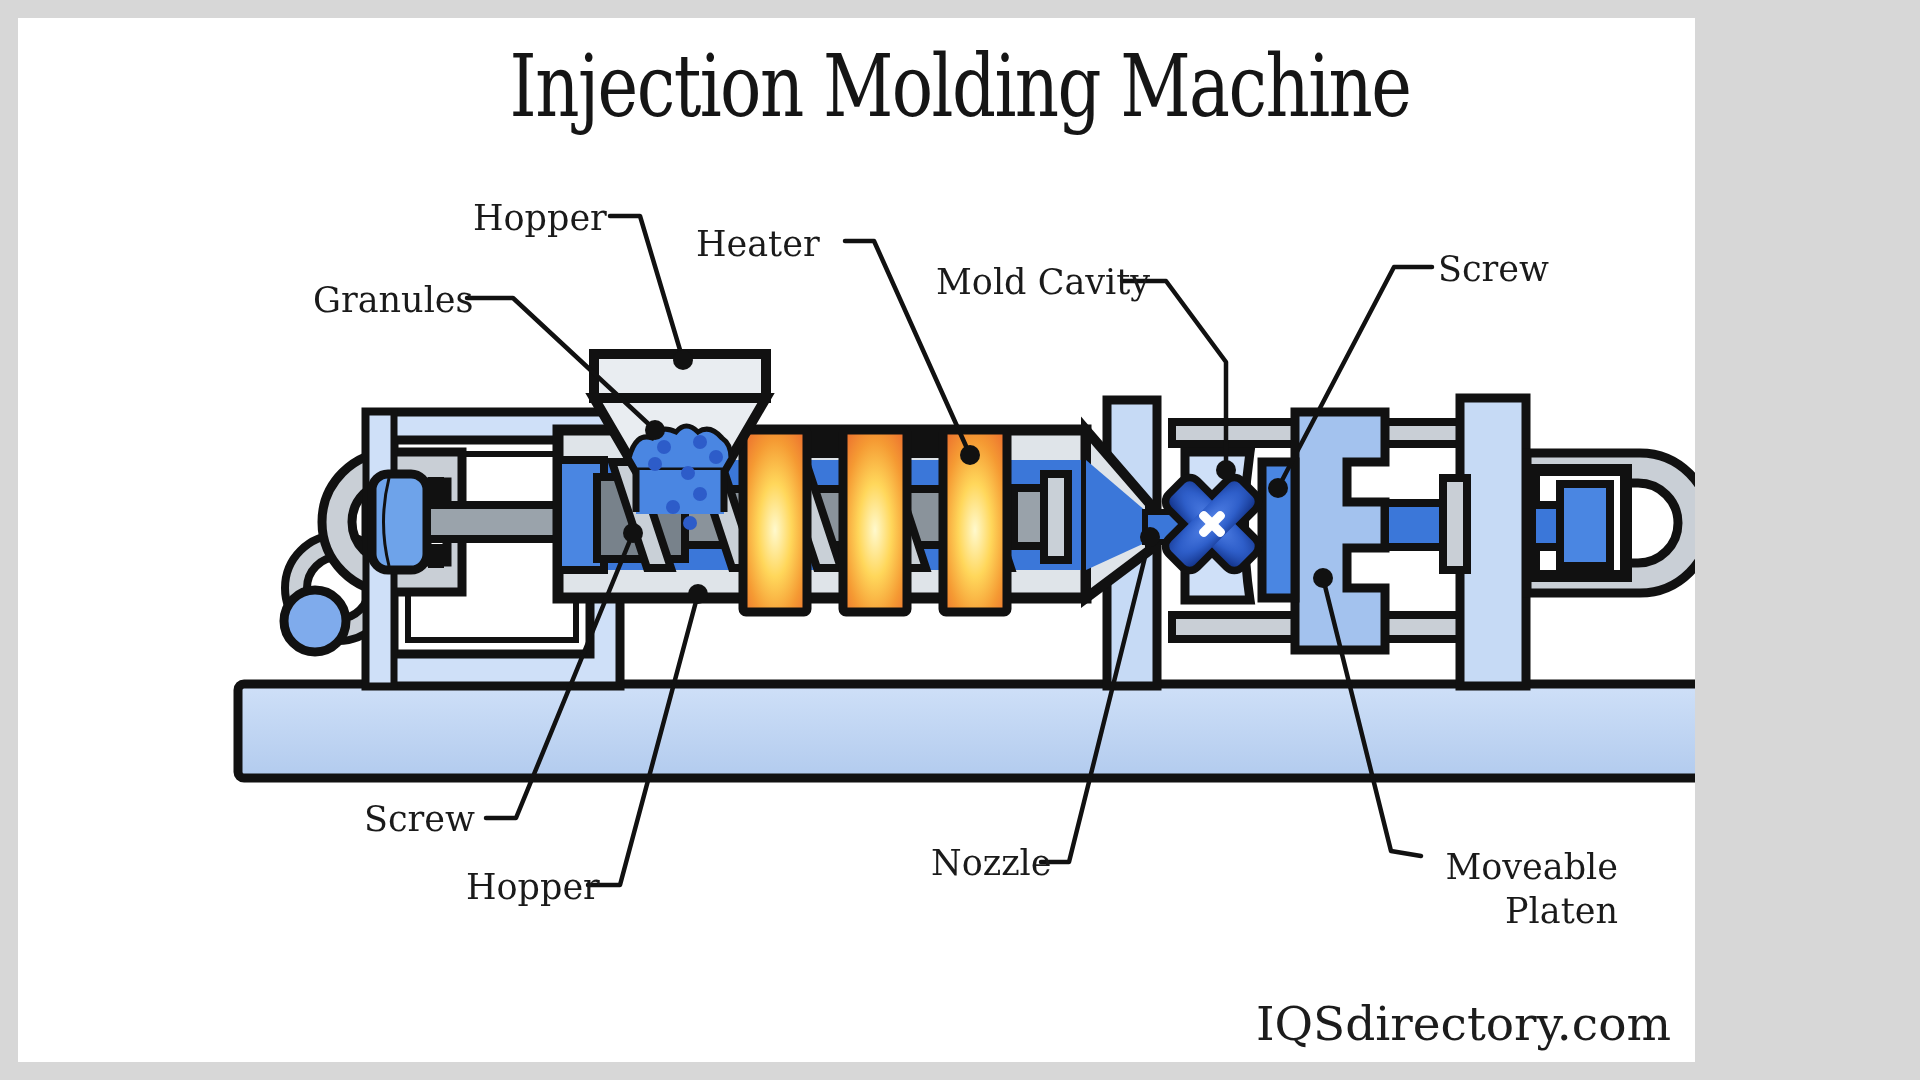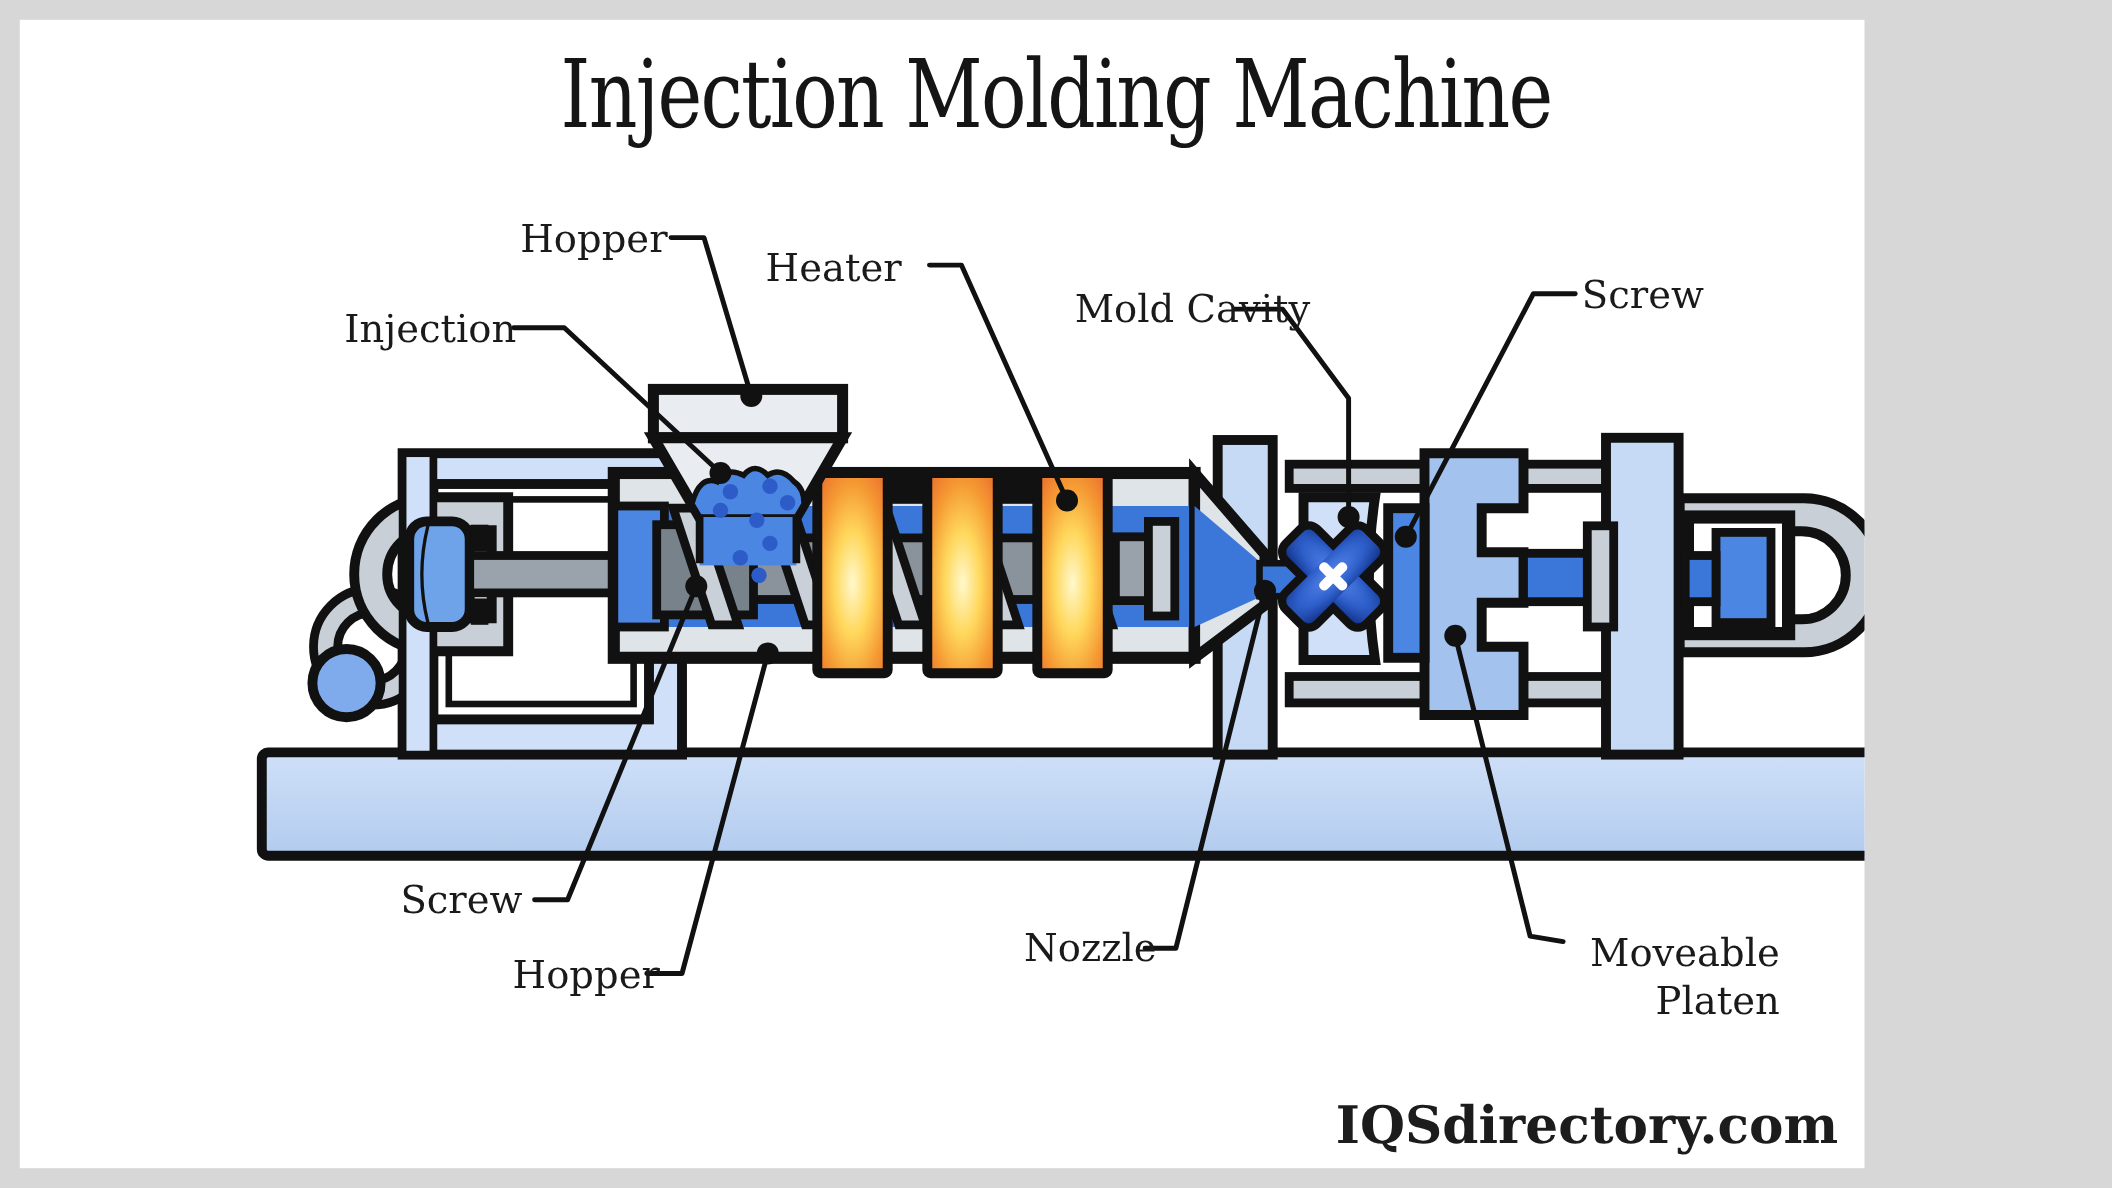--- a/index.html
+++ b/index.html
@@ -5,21 +5,21 @@
   html,body{margin:0;padding:0;background:#d7d7d7;}
   #stage{position:relative;width:1695px;height:1080px;background:#d7d7d7;overflow:hidden;
          font-family:"DejaVu Serif","Liberation Serif",serif;}
   #canvas{position:absolute;left:18px;top:18px;width:1884px;height:1044px;background:#ffffff;}
   #machine-svg{position:absolute;left:0;top:0;width:1920px;height:1080px;}
   .page-title{position:absolute;left:0;top:36px;width:1920px;text-align:center;
               font-size:86px;font-weight:500;color:#151515;letter-spacing:-2px;
               transform:scaleX(0.80);transform-origin:50% 50%;white-space:nowrap;}
   .part-label{position:absolute;font-size:35px;color:#1a1a1a;white-space:nowrap;line-height:1.25;}
   .part-label.center{white-space:normal;text-align:right;}
-  .watermark{position:absolute;right:24px;top:996px;font-size:47px;color:#1c1c1c;font-weight:bold;}
+  .watermark{position:absolute;right:24px;top:996px;font-size:47px;color:#1c1c1c;}
 </style>
 </head>
 <body>
 
 <div id="stage">
   <div id="canvas"></div>
 
   <svg id="machine-svg" viewBox="0 0 1920 1080">
     <defs>
       <linearGradient id="baseGrad" x1="0" y1="0" x2="0" y2="1">
@@ -166,23 +166,23 @@
         <circle cx="633" cy="533" r="10"></circle>
       <circle cx="698" cy="594" r="10"></circle>
         <circle cx="1150" cy="537" r="10"></circle>
         <circle cx="1323" cy="578" r="10"></circle>
     </g>
   </svg>
 
   <div class="page-title">Injection Molding Machine</div>
 
   <div class="part-label" style="left:473px;top:197px">Hopper</div>
-  <div class="part-label" style="left:313px;top:279px">Injection</div>
+  <div class="part-label" style="left:313px;top:279px">Granules</div>
   <div class="part-label" style="left:696px;top:223px">Heater</div>
-  <div class="part-label" style="left:977px;top:261px">Mold Cavity</div>
+  <div class="part-label" style="left:936px;top:261px">Mold Cavity</div>
   <div class="part-label" style="left:1438px;top:248px">Screw</div>
   <div class="part-label" style="left:364px;top:798px">Screw</div>
   <div class="part-label" style="left:466px;top:866px">Hopper</div>
   <div class="part-label" style="left:931px;top:842px">Nozzle</div>
   <div class="part-label center" style="left:1428px;top:846px;width:190px">Moveable Platen</div>
 
   <div class="watermark">IQSdirectory.com</div>
 </div>
 
 </body></html>

